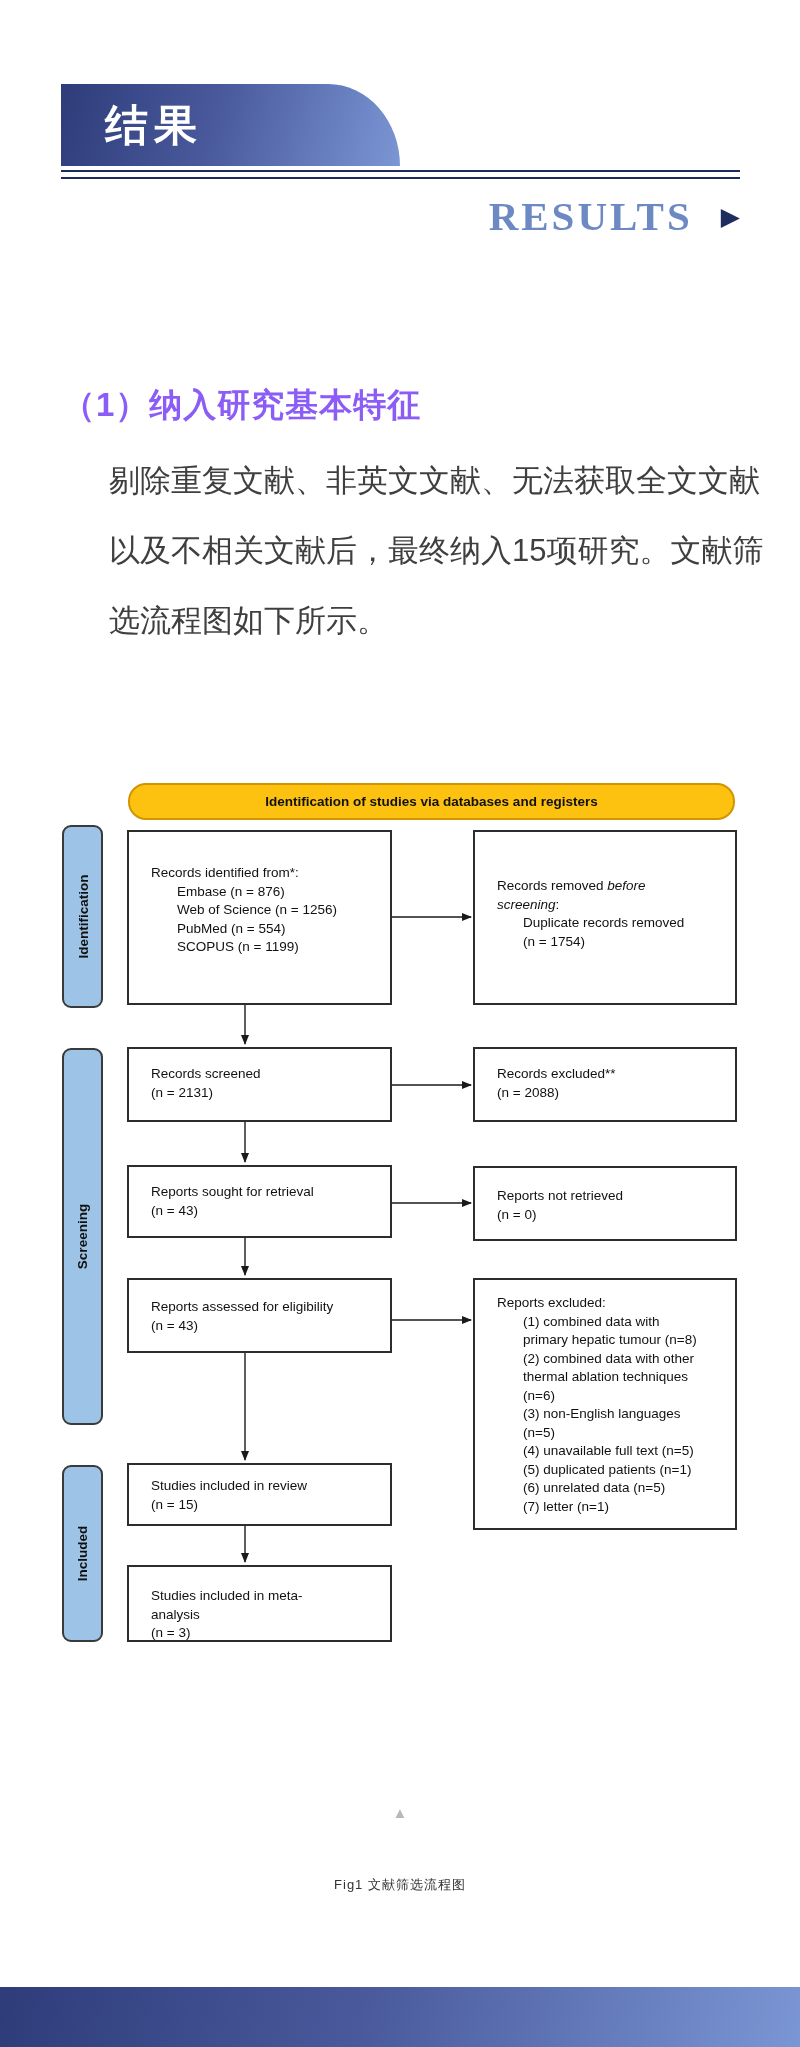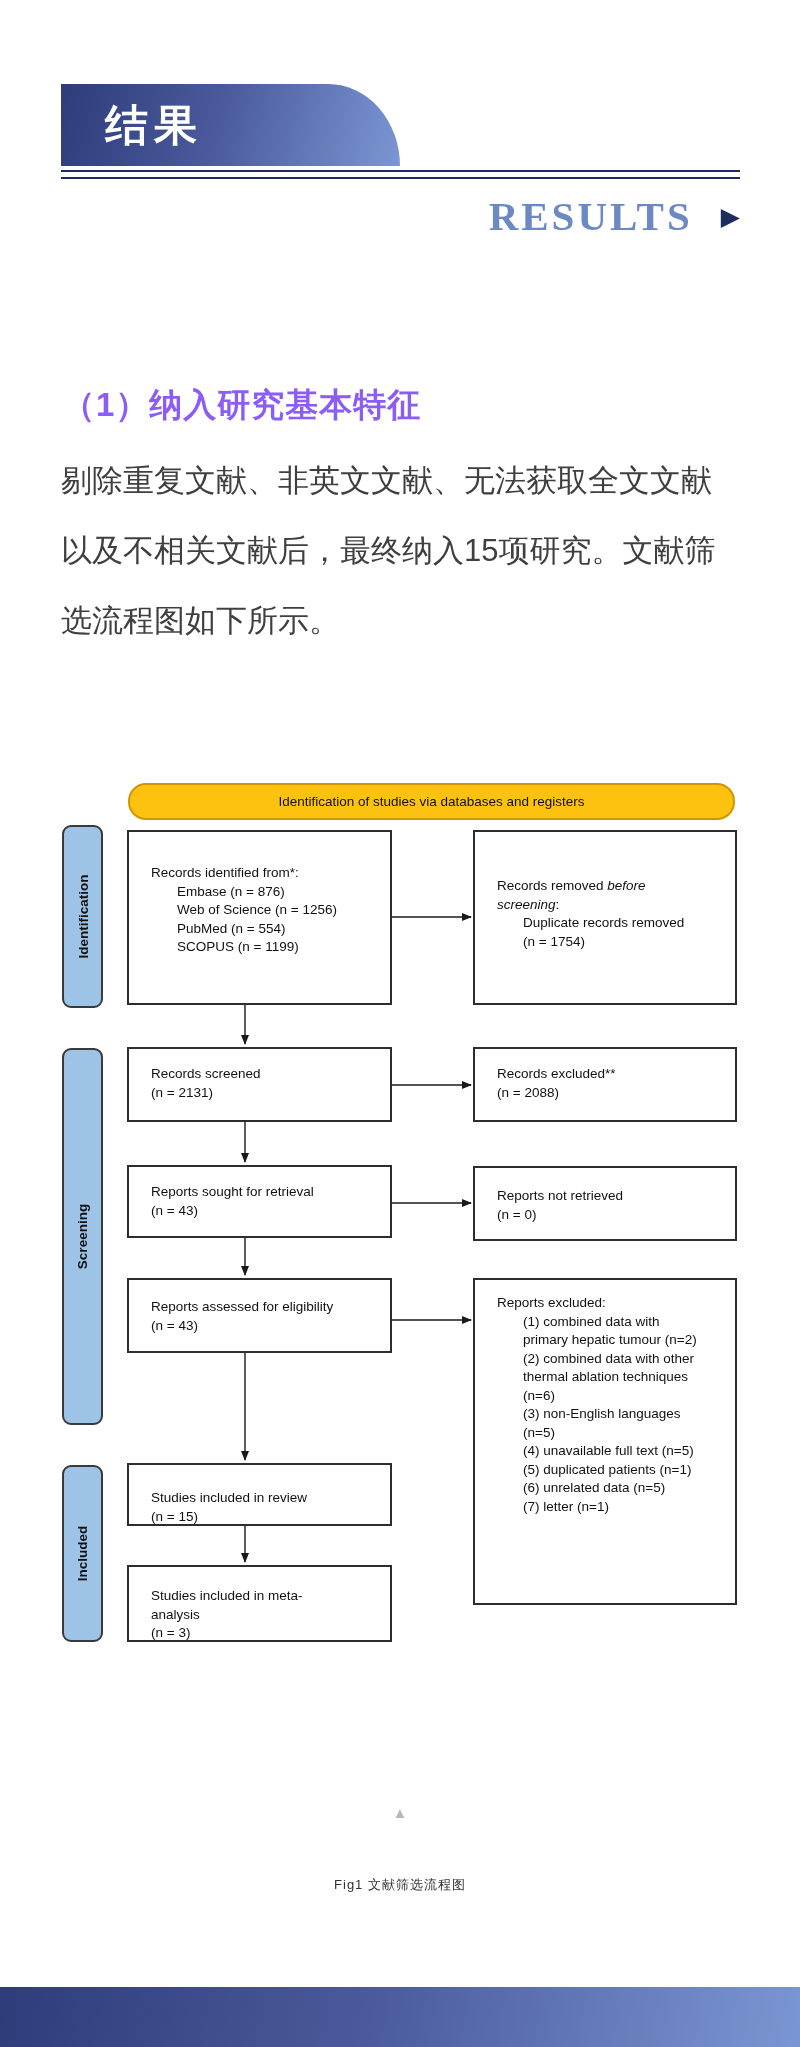--- a/index.html
+++ b/index.html
@@ -19,49 +19,49 @@
   .results-row{position:absolute;top:192px;right:60px;display:flex;align-items:center;gap:28px;}
   .results-text{font-family:"Liberation Serif",serif;font-weight:bold;font-size:41px;
           letter-spacing:3px;color:#6d89c4;}
   .results-arrow{color:#1f2c5e;font-size:25px;line-height:1;}
 
   
   .section-heading{position:absolute;left:62px;top:383px;font-size:33px;font-weight:bold;
           color:#8b5cf6;letter-spacing:1px;}
   .body-par{position:absolute;left:61px;top:446px;width:690px;font-size:31px;
           color:#3f3f3f;}
-  .body-par div{height:70px;line-height:70px;white-space:nowrap;}
+  .body-par div{height:70px;line-height:70px;white-space:nowrap;margin-left:48px;}
 
   
   .flow-header{position:absolute;left:128px;top:783px;width:607px;height:37px;
           background:#fdc20f;border:2px solid #d09500;border-radius:18px;box-sizing:border-box;
           display:flex;align-items:center;justify-content:center;
-          font-size:13.5px;font-weight:normal;color:#111;}
+          font-size:13.5px;font-weight:bold;color:#111;}
   .stage{position:absolute;left:62px;width:41px;background:#9dc3e6;border:2px solid #3a3a3a;
           border-radius:9px;box-sizing:border-box;display:flex;align-items:center;justify-content:center;}
   .stage span{transform:rotate(-90deg);white-space:nowrap;font-size:13.5px;font-weight:bold;color:#111;}
   .stage.identification{top:825px;height:183px;}
   .stage.screening{top:1048px;height:377px;}
   .stage.included{top:1465px;height:177px;}
 
   .fbox{position:absolute;background:#fff;border:2px solid #2d2d2d;box-sizing:border-box;
           font-size:13.5px;line-height:18.5px;color:#111;padding-left:22px;padding-right:8px;}
   .fbox .indent{margin-left:26px;}
   .col-l{left:127px;width:265px;}
   .col-r{left:473px;width:264px;}
   .b1{top:830px;height:175px;padding-top:32px;}
   .b2{top:1047px;height:75px;padding-top:16px;}
   .b3{top:1165px;height:73px;padding-top:16px;}
   .b4{top:1278px;height:75px;padding-top:18px;}
-  .b5{top:1463px;height:63px;padding-top:24px;}
+  .b5{top:1463px;height:63px;padding-top:12px;}
   .b6{top:1565px;height:77px;padding-top:20px;}
   .r1{top:830px;height:175px;padding-top:45px;}
   .r2{top:1047px;height:75px;padding-top:16px;}
   .r3{top:1166px;height:75px;padding-top:19px;}
-  .r4{top:1278px;height:327px;padding-top:14px;}
+  .r4{top:1278px;height:252px;padding-top:14px;}
   .it{font-style:italic;}
 
   .arrows{position:absolute;left:0;top:0;width:800px;height:2047px;pointer-events:none;}
 
   
   .scroll-hint{position:absolute;left:0;top:1804px;width:100%;text-align:center;
           color:#b8b8b8;font-size:15px;}
   .fig-caption{position:absolute;left:0;top:1876px;width:100%;text-align:center;
           color:#333;font-size:13px;font-weight:500;letter-spacing:1px;}
   .footer-band{position:absolute;left:0;bottom:0;width:100%;height:60px;
@@ -148,21 +148,21 @@
   </div>
 
   <div class="fbox col-r r3">
     <div>Reports not retrieved</div>
     <div>(n = 0)</div>
   </div>
 
   <div class="fbox col-r r4">
     <div>Reports excluded:</div>
     <div class="indent">(1) combined data with</div>
-    <div class="indent">primary hepatic tumour (n=2)</div>
+    <div class="indent">primary hepatic tumour (n=8)</div>
     <div class="indent">(2) combined data with other</div>
     <div class="indent">thermal ablation techniques</div>
     <div class="indent">(n=6)</div>
     <div class="indent">(3) non-English languages</div>
     <div class="indent">(n=5)</div>
     <div class="indent">(4) unavailable full text (n=5)</div>
     <div class="indent">(5) duplicated patients (n=1)</div>
     <div class="indent">(6) unrelated data (n=5)</div>
     <div class="indent">(7) letter (n=1)</div>
   </div>

